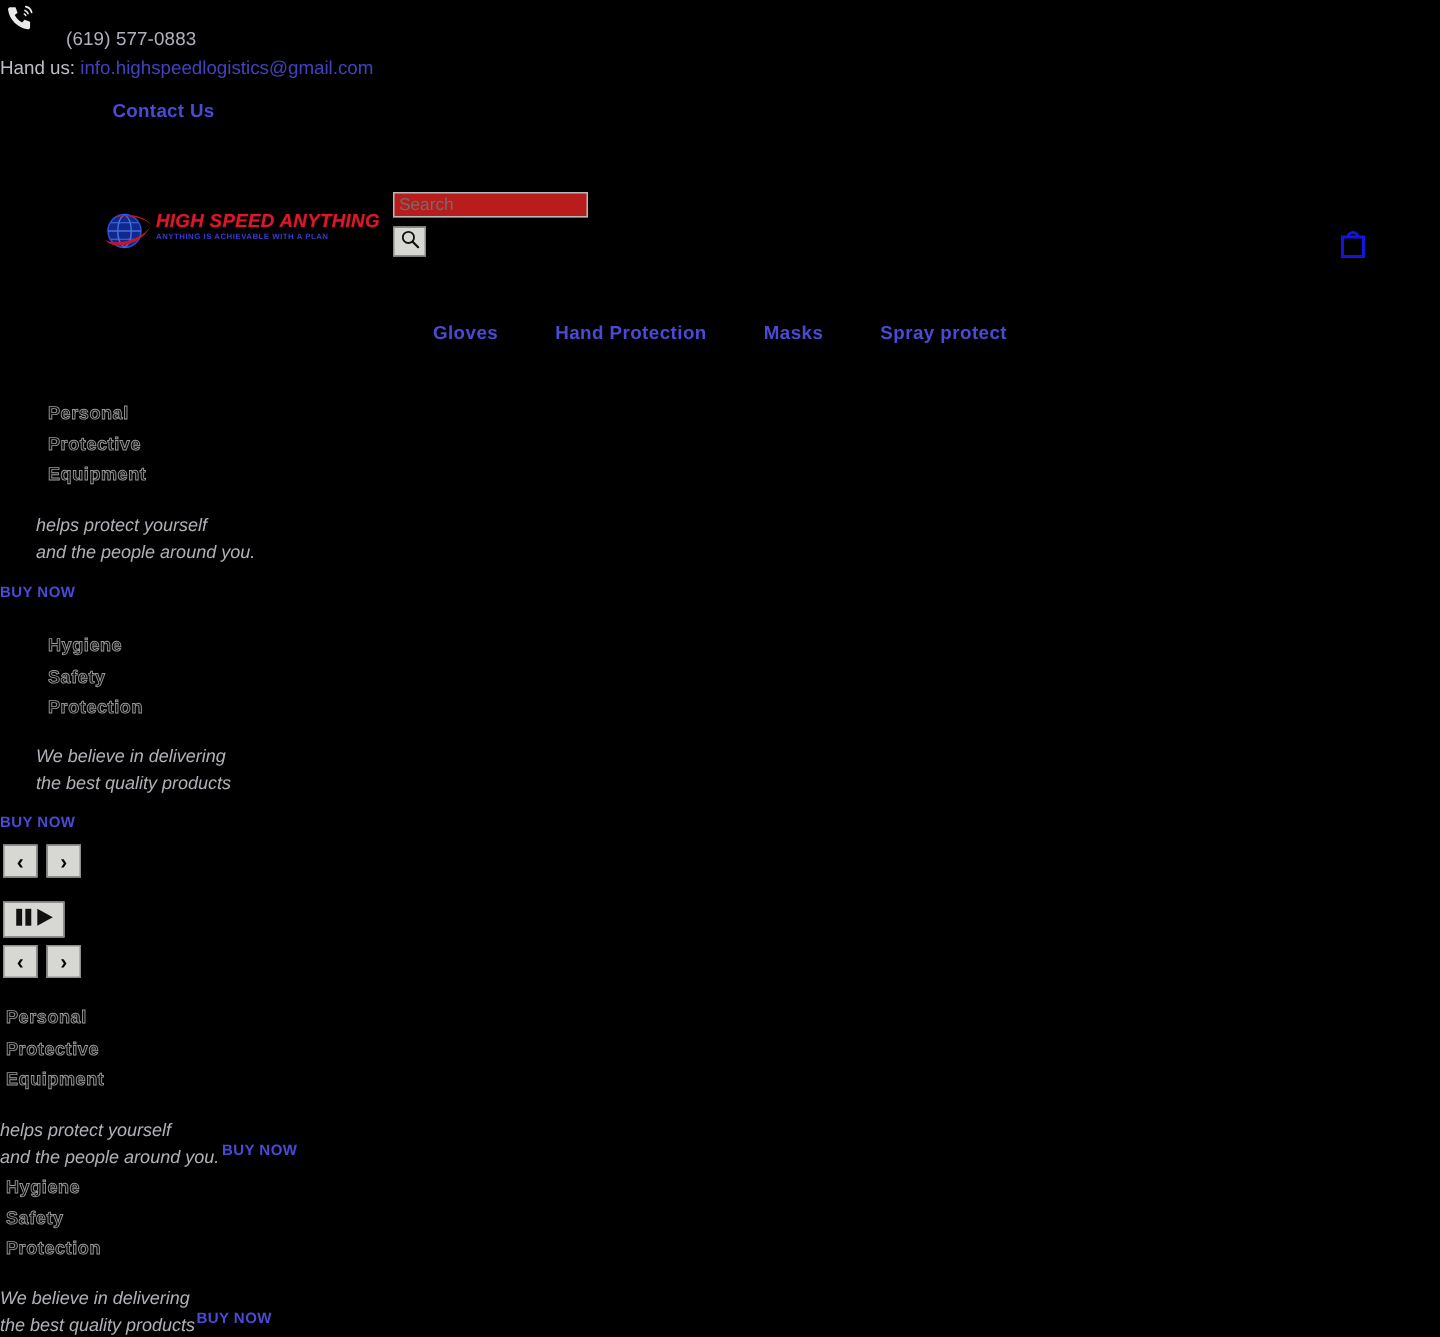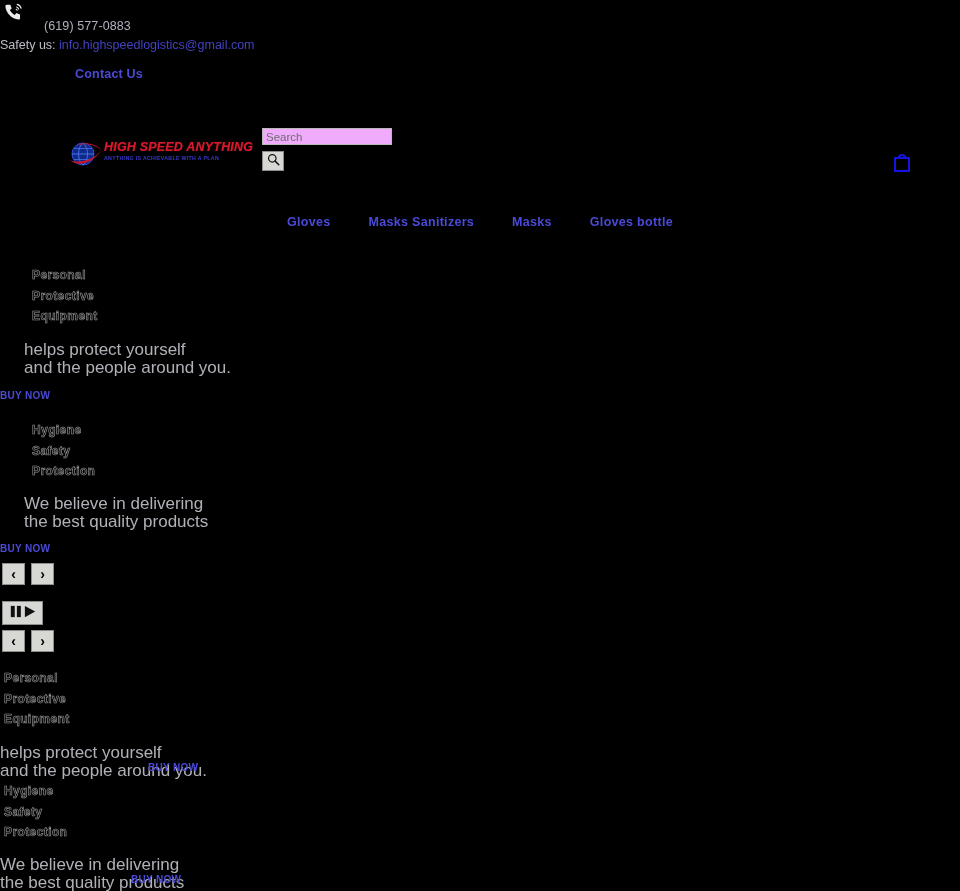--- a/index.html
+++ b/index.html
@@ -48,21 +48,21 @@
   .logo-tag {
     position:absolute; left:36px; top:19px;
     font-size:5.2px; font-weight:bold; color:#3a3ad0;
     letter-spacing:.35px; white-space:nowrap;
   }
 
   
   .search-input {
     position:absolute; left:262px; top:128px;
     width:130px; height:17px;
-    background:#f0abfc; border:1px solid #b9b9b9;
+    background:#b91c1c; border:1px solid #b9b9b9;
     font-family:"Liberation Sans", sans-serif;
     font-size:11.5px; color:#000; padding:0 3px;
   }
   .search-input::placeholder { color:#6e6e6e; }
   .search-btn {
     position:absolute; left:262px; top:151px;
     width:22px; height:20px;
     background:#d7d7d3; border:1px solid #8c8c8c;
     display:flex; align-items:center; justify-content:center;
     cursor:pointer; padding:0;
@@ -86,22 +86,22 @@
   }
 
   
   .hero-head {
     font-size:12px; font-weight:bold; line-height:20.5px;
     color:#0b0b0b;
     -webkit-text-stroke:0.6px #9a9a9a;
     white-space:pre-line; letter-spacing:.4px;
   }
   .hero-sub {
-    font-size:17px; line-height:18px; color:#cfcfd8;
-    white-space:pre-line; opacity:.85;
+    font-size:12px; line-height:18px; color:#cfcfd8;
+    white-space:pre-line; opacity:.85;font-style:italic;
   }
   .buy-now {
     font-size:10px; font-weight:bold; color:#4a4ad6;
     text-decoration:none; letter-spacing:.3px;
   }
 
   #slide1-head { position:absolute; left:32px; top:265px; }
   #slide1-sub  { position:absolute; left:24px; top:341px; }
   #slide1-buy  { position:absolute; left:0px;  top:390px; }
 
@@ -142,21 +142,21 @@
       <path d="M4 3 L8 3 L9.5 7 L7.5 8.8 C8.6 11.2 10.4 13 12.8 14.1 L14.6 12.1 L18.6 13.6 L18.6 17.6 C18.6 18.6 17.8 19.2 16.9 19.1 C9.6 18.3 3.4 12.1 2.6 4.8 C2.5 3.9 3.1 3 4 3 Z" fill="#e9e9e9"></path>
       <path d="M15.5 2.6 C17.6 3.1 19.2 4.7 19.7 6.8" stroke="#e9e9e9" stroke-width="1.3" fill="none" stroke-linecap="round"></path>
       <path d="M14.9 5.4 C16 5.8 16.8 6.6 17.1 7.7" stroke="#e9e9e9" stroke-width="1.2" fill="none" stroke-linecap="round"></path>
       <path d="M14.4 8.0 C14.9 8.2 15.3 8.6 15.5 9.1" stroke="#e9e9e9" stroke-width="1.1" fill="none" stroke-linecap="round"></path>
     </svg>
   </span>
 
   <div class="phone-number">(619) 577-0883</div>
 
   <div class="email-line">
-    <span>Safety us:</span>
+    <span>Hand us:</span>
     <a href="#">info.highspeedlogistics@gmail.com</a>
   </div>
 
   <a href="#" class="contact-us">Contact Us</a>
 </div>
 
 <div class="logo-wrap">
   <span class="logo-globe">
     <svg viewBox="0 0 34 30" width="34" height="30">
       <ellipse cx="15" cy="15" rx="11" ry="11" fill="#0f2a8c"></ellipse>
@@ -187,23 +187,23 @@
 
 <span class="cart-icon">
   <svg viewBox="0 0 18 20" width="18" height="20">
     <path d="M2 6 H16 V19 H2 Z" fill="none" stroke="#1414e0" stroke-width="2"></path>
     <path d="M5.5 6.5 A3.5 3.5 0 0 1 12.5 6.5" fill="none" stroke="#1414e0" stroke-width="2"></path>
   </svg>
 </span>
 
 <nav class="nav">
   <a href="#">Gloves</a>
-  <a href="#">Masks Sanitizers</a>
+  <a href="#">Hand Protection</a>
   <a href="#">Masks</a>
-  <a href="#">Gloves bottle</a>
+  <a href="#">Spray protect</a>
 </nav>
 
 <div class="hero-head" id="slide1-head">Personal
 Protective
 Equipment</div>
 <div class="hero-sub" id="slide1-sub">helps protect yourself
 and the people around you.</div>
 <a href="#" class="buy-now" id="slide1-buy">BUY NOW</a>
 
 <div class="hero-head" id="slide2-head">Hygiene

